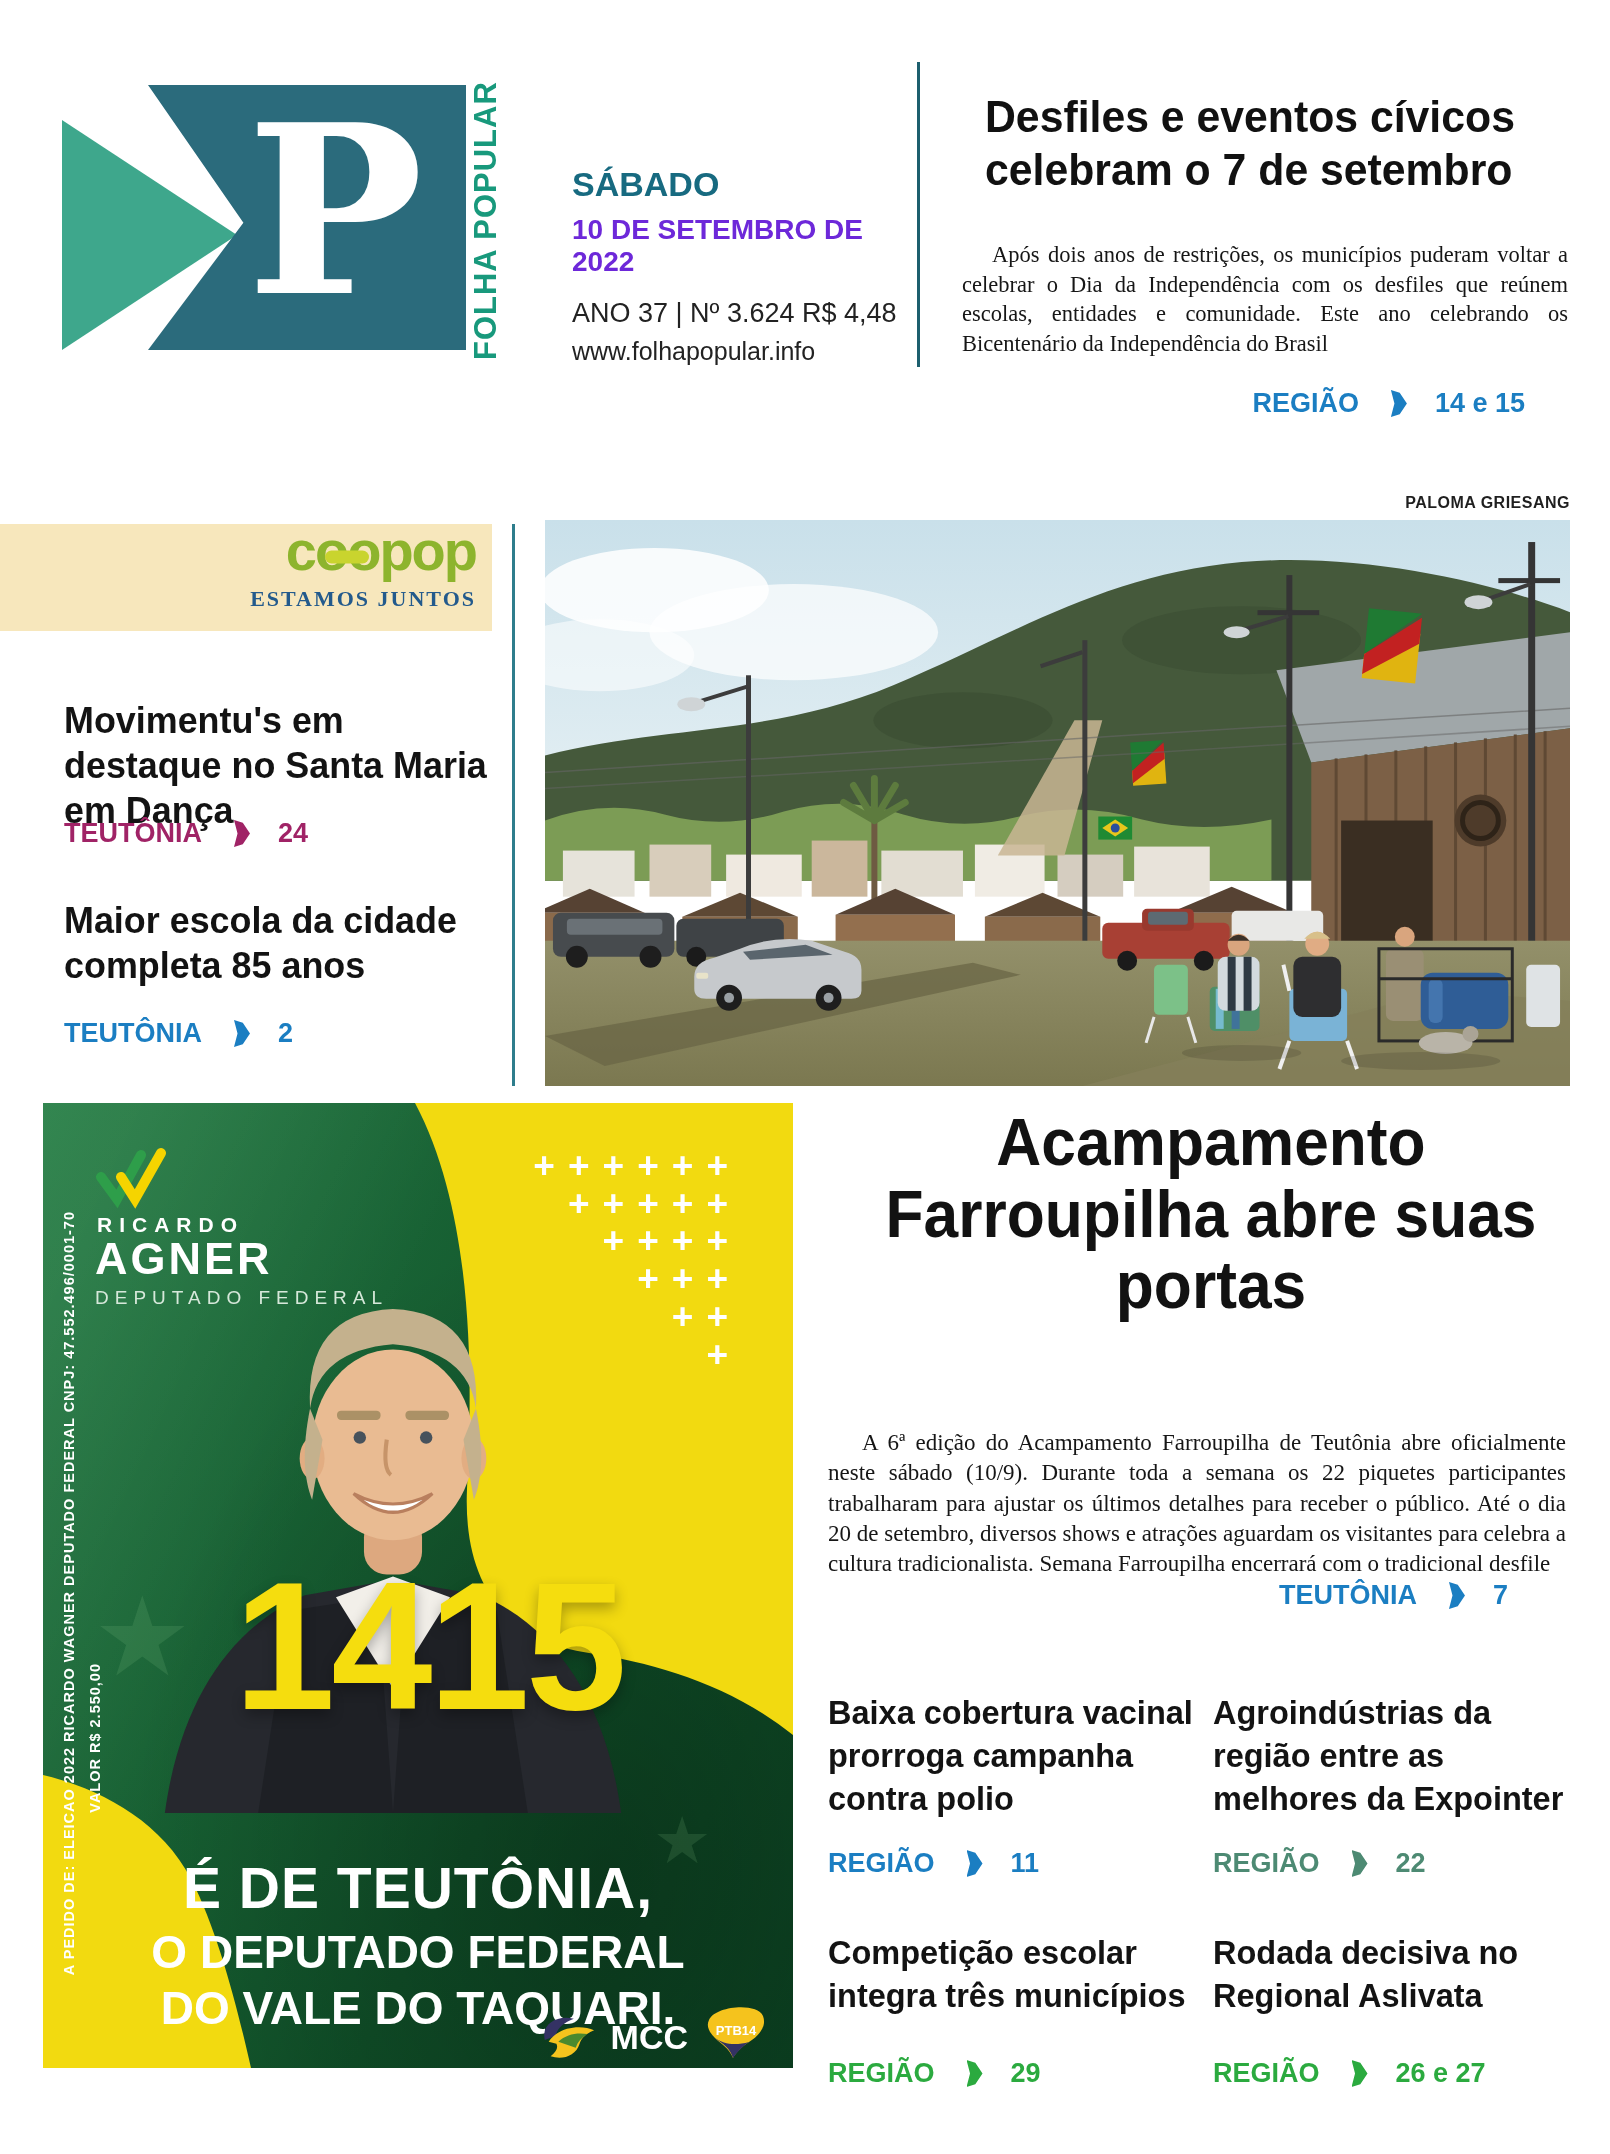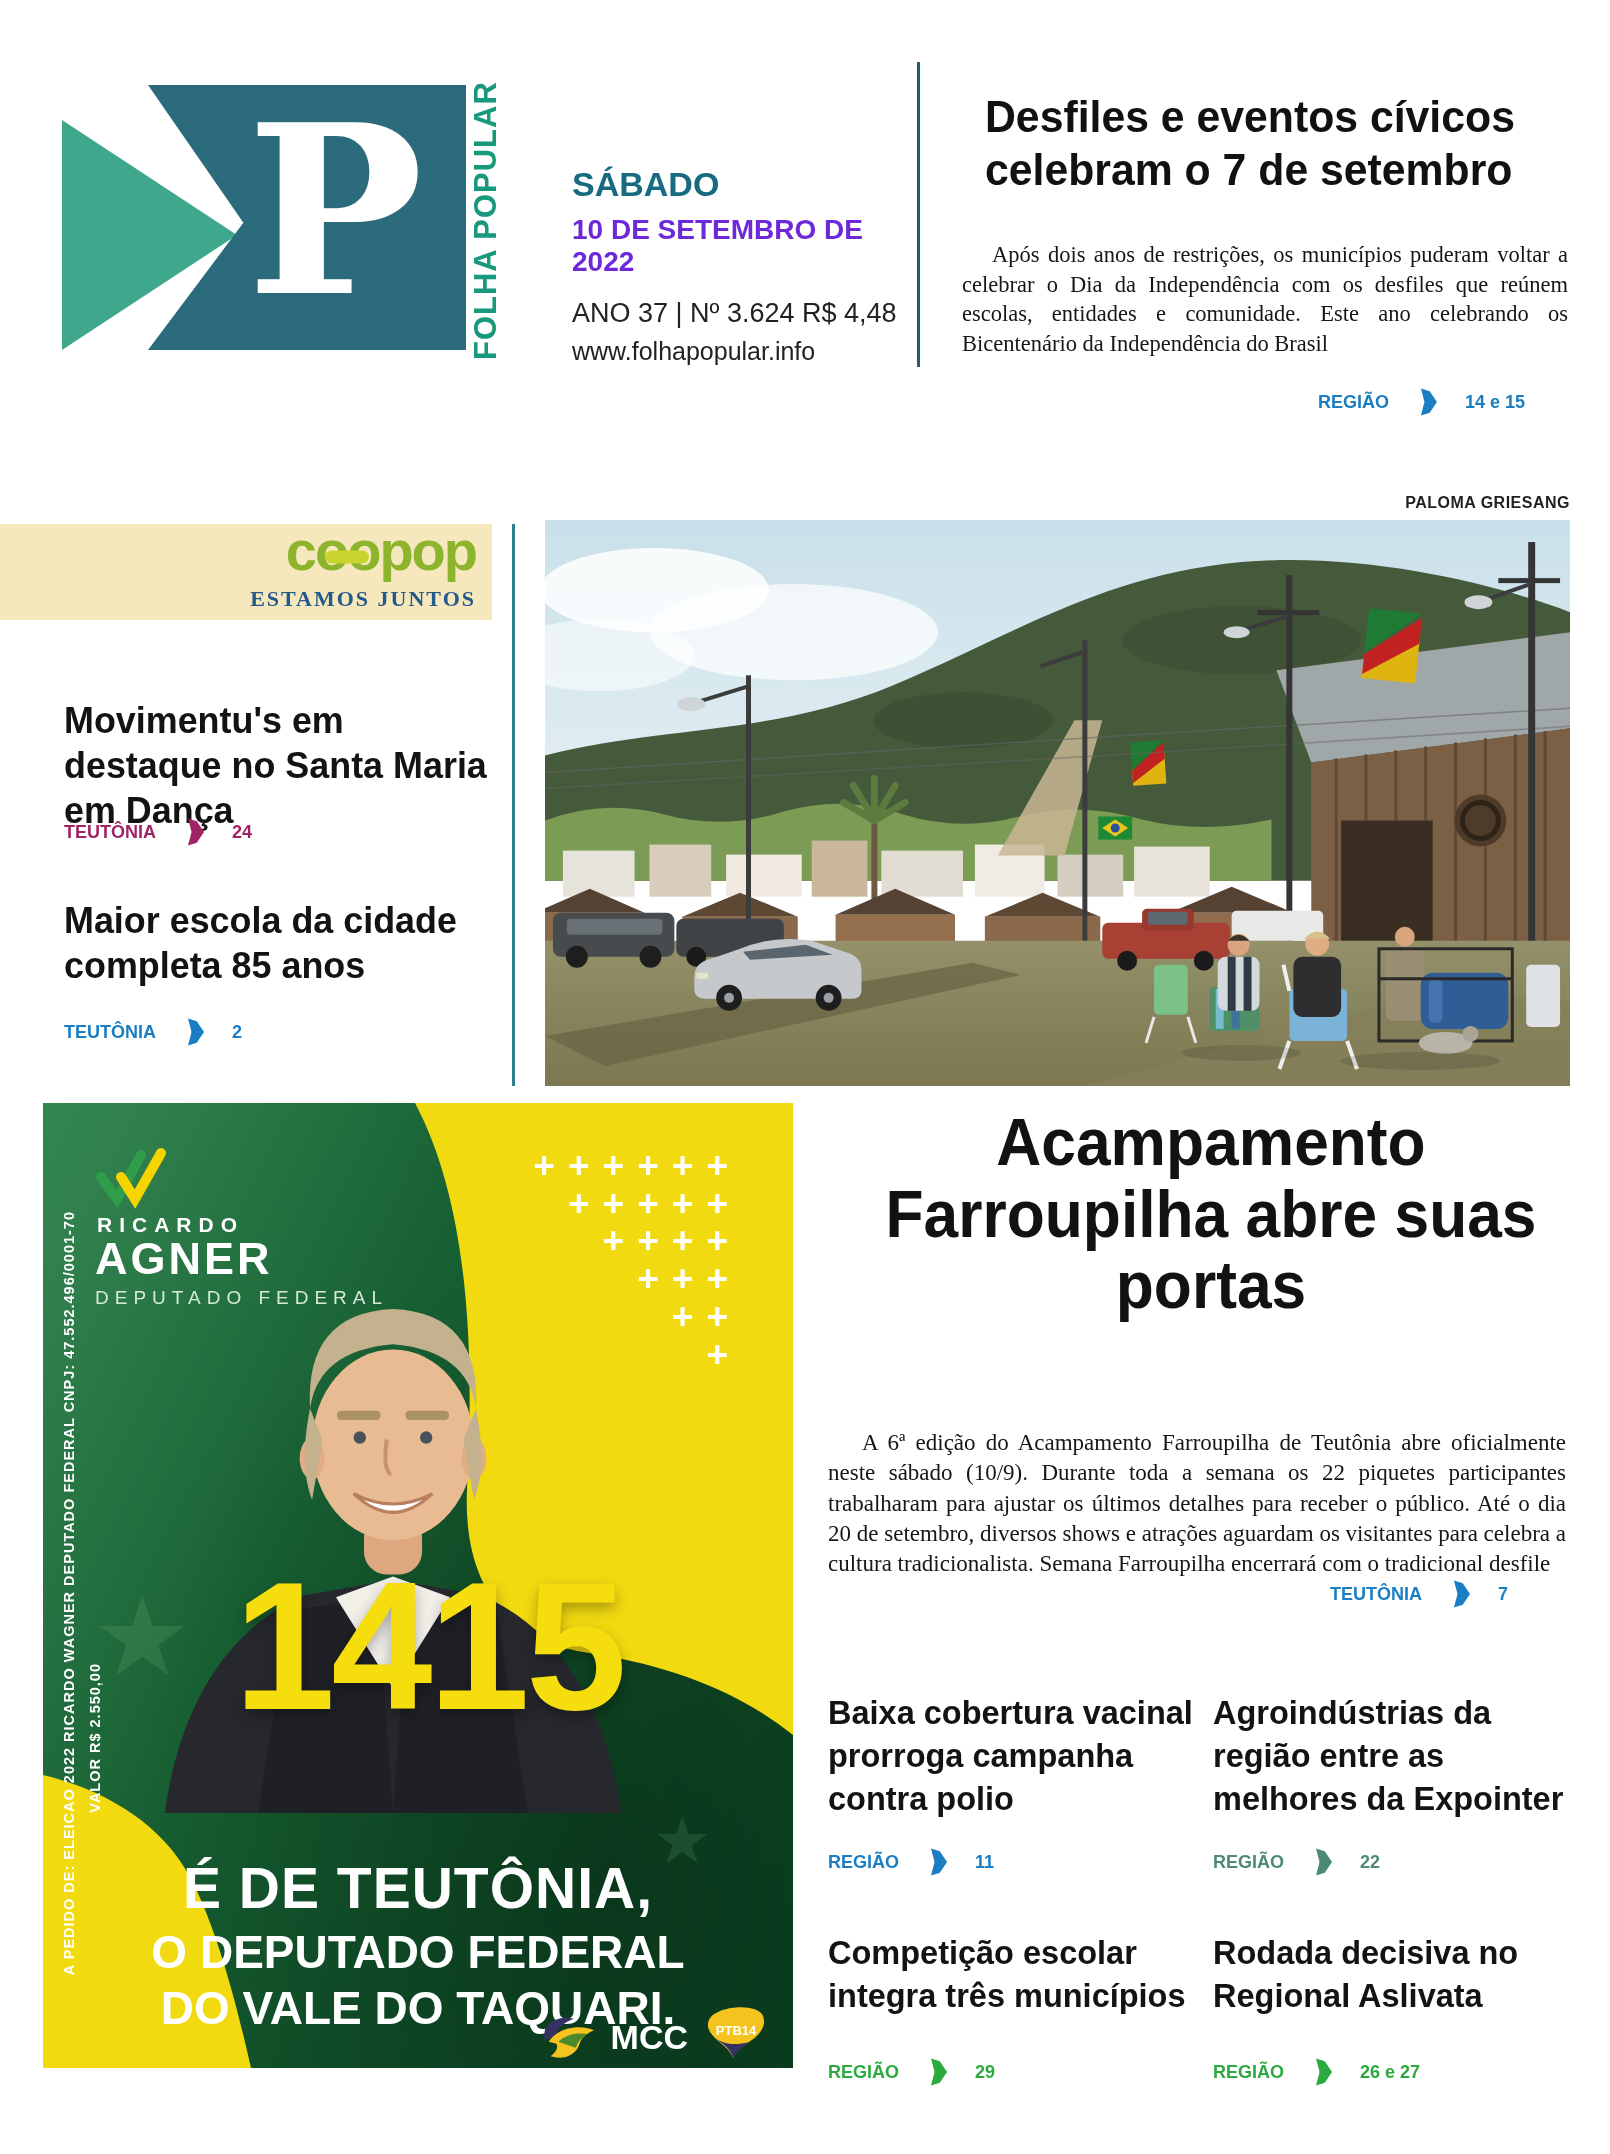--- a/index.html
+++ b/index.html
@@ -28,27 +28,27 @@
 
   
   .lead-headline{position:absolute;left:985px;top:90px;width:625px;
       font-weight:bold;font-size:45px;line-height:1.18;color:#111;
       transform:scaleX(.95);transform-origin:left top;}
   .lead-summary{position:absolute;left:962px;top:240px;width:606px;
       font-family:"Liberation Serif",serif;font-size:22.5px;line-height:1.32;
       text-align:justify;text-indent:30px;color:#161616;}
 
   
-  .tag{position:absolute;display:flex;align-items:center;font-weight:bold;font-size:18px;}
+  .tag{position:absolute;display:flex;align-items:center;font-weight:bold;font-size:27px;}
   .tag .arrow{width:16px;height:28px;margin:0 28px 0 32px;background:currentColor;
       clip-path:polygon(0 2%,55% 12%,100% 50%,55% 88%,0 98%,22% 50%);}
   .c-blue{color:#1b7ec2;} .c-magenta{color:#a02366;} .c-teal{color:#4d8a73;} .c-green{color:#2baa3f;}
 
   
-  .coopop{position:absolute;left:0;top:524px;width:492px;height:96px;background:#f7e7bc;}
+  .coopop{position:absolute;left:0;top:524px;width:492px;height:107px;background:#f7e7bc;}
   .coopop-brand{position:absolute;right:16px;top:-6px;font-weight:bold;font-size:56px;
       letter-spacing:-2px;color:#8db42d;}
   .coopop-chain{position:relative;}
   .coopop-chain::after{content:"";position:absolute;left:50%;top:60%;width:44px;height:13px;
       transform:translate(-50%,-50%);background:#c9d42e;border-radius:7px;}
   .coopop-slogan{position:absolute;right:16px;top:62px;font-family:"Liberation Serif",serif;
       font-weight:bold;font-size:22px;letter-spacing:2px;color:#235a8c;}
 
   .vrule{position:absolute;left:512px;top:524px;width:3px;height:562px;background:#2e7d8c;}
 

